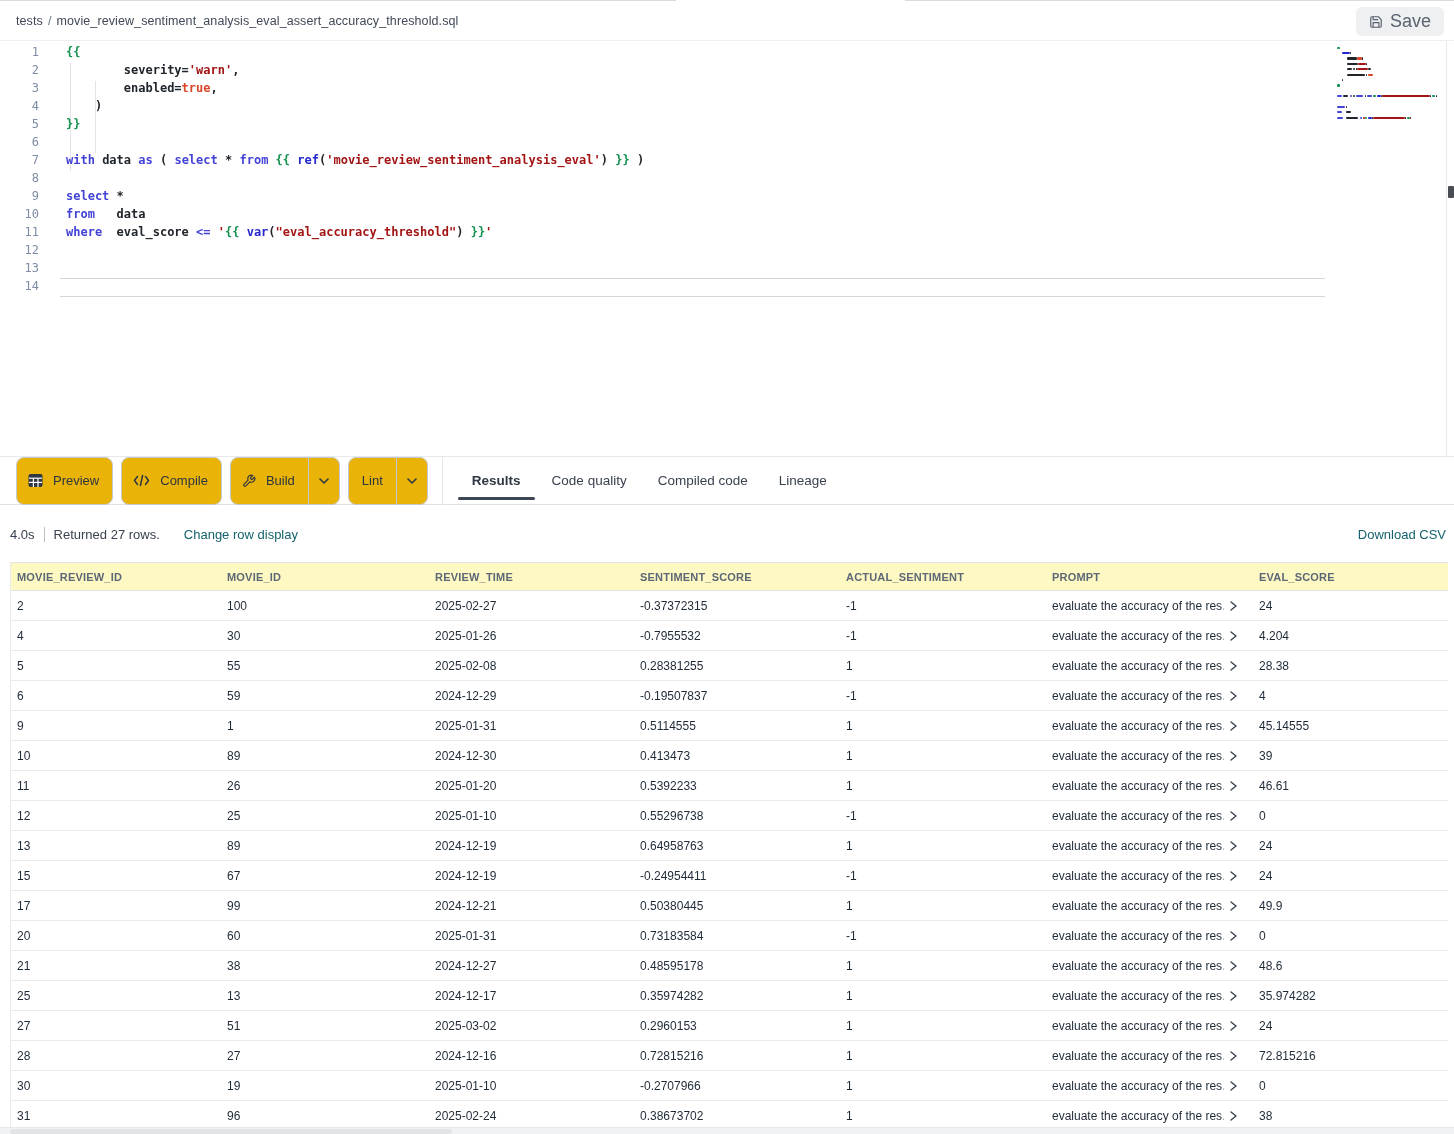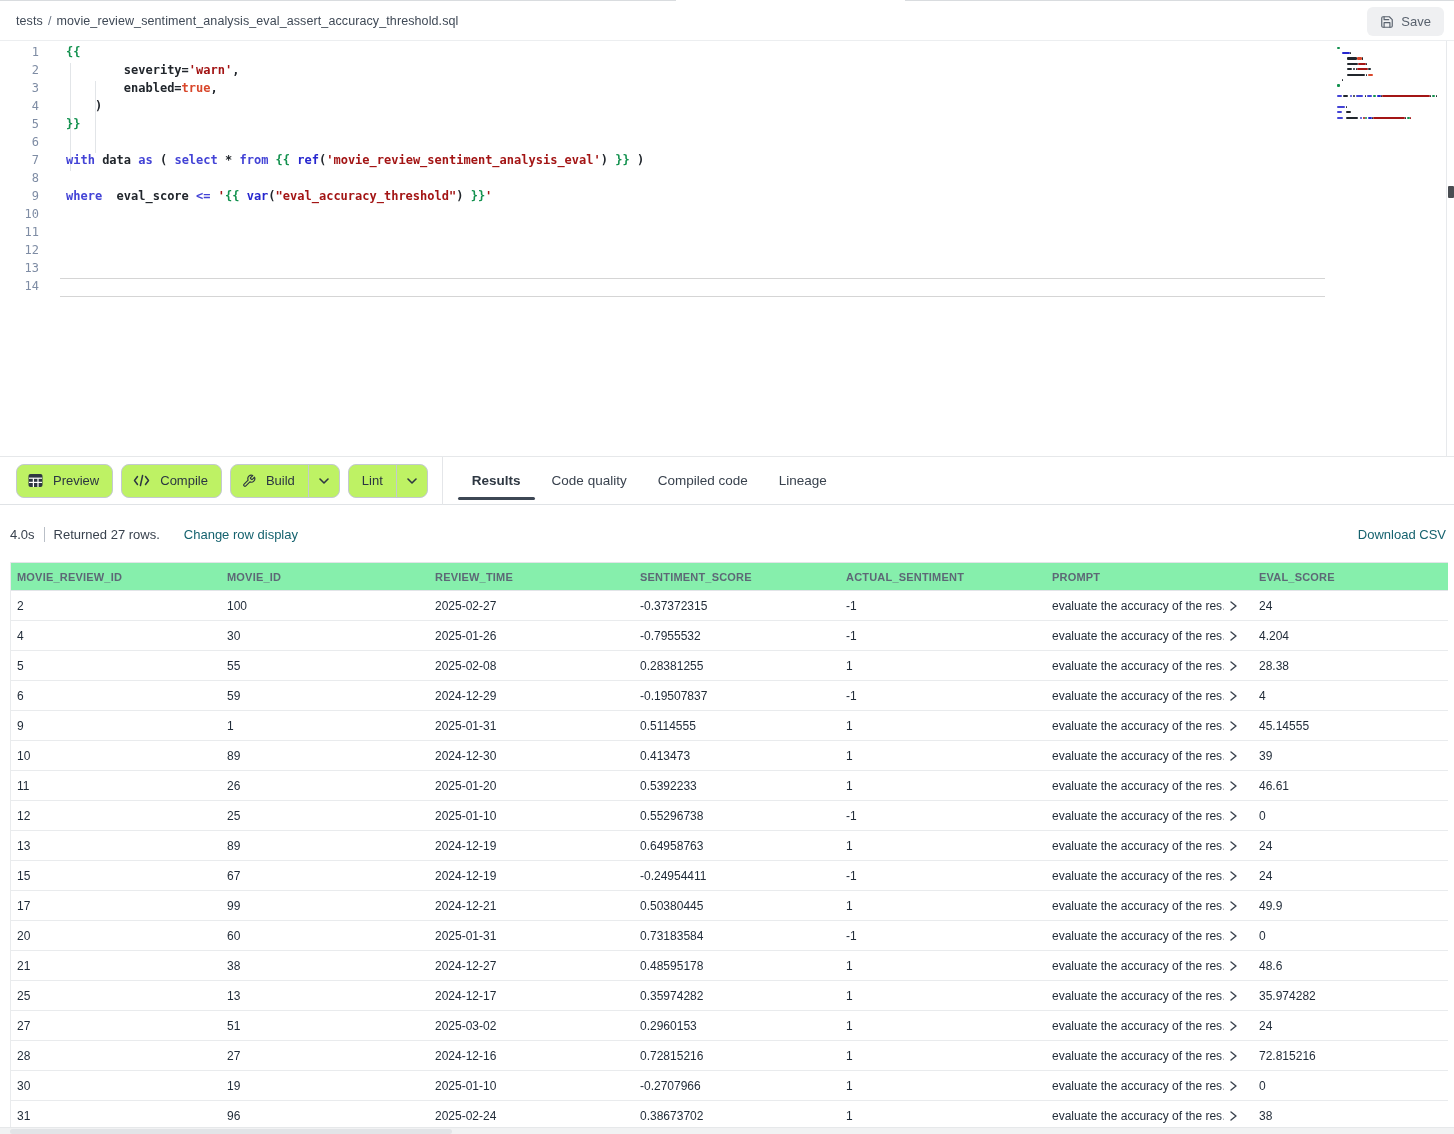--- a/index.html
+++ b/index.html
@@ -10,21 +10,21 @@
   
   .tabline { position:absolute; top:0; height:1px; background:#d9dcdf; }
 
   
   .topbar { position:absolute; top:1px; left:0; width:1454px; height:40px; background:#fff;
     border-bottom:1px solid #eceef0; display:flex; align-items:center; }
   .breadcrumb { margin-left:16px; font-size:12.5px; color:#3f4956; letter-spacing:.1px; }
   .breadcrumb .sep { margin:0 5px; color:#6b7685; }
   .save-btn { position:absolute; right:10px; top:6px; height:29px; background:#eff0f2;
     border:none; border-radius:6px; display:flex; align-items:center; gap:7px; padding:0 13px;
-    font-size:13px; color:#59626e; cursor:pointer; font-family:inherit; }
+    font-size:18px; color:#59626e; cursor:pointer; font-family:inherit; }
 
   
   .editor { position:absolute; top:41px; left:0; width:1454px; height:415px; background:#fff; }
   .editor-right-border { position:absolute; top:0; right:7px; width:1px; height:100%; background:#e7e9ec; }
   .gutter { position:absolute; top:4px; left:0; width:46px; text-align:right; }
   .ln { height:18px; line-height:18px; font:500 12px "DejaVu Sans Mono", monospace; color:#7e8ca4; padding-right:7px; }
   .code { position:absolute; top:4px; left:66px; }
   .code-line { white-space:pre; height:18px; line-height:18px; font:600 12px "DejaVu Sans Mono", monospace; color:var(--plain); }
   .tk-k{ color:var(--keyword); } .tk-f{ color:var(--func); } .tk-s{ color:var(--string); }
   .tk-a{ color:var(--atom); } .tk-j{ color:var(--jinja); } .tk-p{ color:var(--plain); }
@@ -38,21 +38,21 @@
   .minimap { position:absolute; top:4px; left:1337px; width:108px; }
   .mini-line { height:5.4px; font-size:0; display:flex; align-items:center; }
   .mini-seg { display:inline-block; height:2.2px; border-radius:1px; }
   .mini-seg.sp { background:transparent !important; }
   .editor-vthumb { position:absolute; right:0; top:145px; width:6px; height:12px; background:#4a4d52; border-radius:1px; }
 
   
   .toolbar { position:absolute; top:456px; left:0; width:1454px; height:49px; background:#fff;
     border-top:1px solid #e6e8ea; border-bottom:1px solid #e0e3e6; display:flex; align-items:center; }
   .btn-group { display:flex; gap:8px; padding-left:16px; align-items:center; }
-  .btn { height:34px; background:#bef264; border:1px solid #c3c9d0; border-radius:8px; display:flex;
+  .btn { height:48px; background:#eab308; border:1px solid #c3c9d0; border-radius:8px; display:flex;
     align-items:center; font-size:13px; color:#2b3542; font-weight:500; cursor:pointer; font-family:inherit; }
   .btn .lbl-pad { padding:0 13px 0 10px; }
   .btn .only-pad { padding:0 13px; }
   .btn .ic { margin-left:11px; display:flex; align-items:center; }
   .btn .split { width:1px; height:100%; background:#c3c9d0; }
   .btn .chev { width:30px; height:100%; display:flex; align-items:center; justify-content:center; }
   .toolbar-divider { width:1px; height:48px; background:#e4e6e9; margin-left:14px; }
   .tabs { display:flex; height:100%; padding-left:15px; }
   .tab { position:relative; display:flex; align-items:center; padding:0 14px; margin-right:3px;
     font-size:13.5px; color:#39424e; font-weight:500; cursor:pointer; }
@@ -67,21 +67,21 @@
   .link { color:var(--accent_teal); font-size:13px; cursor:pointer; }
   .change-link { margin-left:24px; }
   .dl-link { position:absolute; right:8px; }
 
   
   .tablewrap { position:absolute; top:562px; left:10px; width:1438px; height:565px; overflow:hidden;
     border-left:1px solid #e9ebed; }
   table { border-collapse:collapse; table-layout:fixed; width:1438px; }
   col.c0{width:210px} col.c1{width:208px} col.c2{width:205px} col.c3{width:206px}
   col.c4{width:206px} col.c5{width:207px} col.c6{width:196px}
-  thead th { height:28px; background:#86efac; border-top:1px solid #e2e5e8; border-bottom:1px solid #e2e5e8;
+  thead th { height:28px; background:#fef9c3; border-top:1px solid #e2e5e8; border-bottom:1px solid #e2e5e8;
     font-size:11px; color:#5d6876; text-align:left; padding-left:6px; letter-spacing:.2px; font-weight:700; }
   tbody td { height:30px; border-bottom:1px solid #e9ebed; font-size:12px; color:#1f2a37;
     padding-left:6px; white-space:nowrap; overflow:hidden; }
   .prompt-cell-inner { display:flex; align-items:center; gap:6px; }
   .prompt-text { max-width:172px; overflow:hidden; white-space:nowrap; }
 
   
   .hscroll { position:absolute; top:1127px; left:0; width:1454px; height:7px; background:#f1f2f3;
     border-top:1px solid #e6e8ea; }
   .hthumb { position:absolute; top:1px; left:10px; width:442px; height:5px; background:#e2e4e7; border-radius:3px; }
@@ -132,20 +132,22 @@
     </div>
   <div class="code">
       <div class="code-line"><span class="tk-j">{{</span></div>
       <div class="code-line"><span class="tk-p">        severity=</span><span class="tk-s">'warn'</span><span class="tk-p">,</span></div>
       <div class="code-line"><span class="tk-p">        enabled=</span><span class="tk-a">true</span><span class="tk-p">,</span></div>
       <div class="code-line"><span class="tk-p">    )</span></div>
       <div class="code-line"><span class="tk-j">}}</span></div>
       <div class="code-line"></div>
       <div class="code-line"><span class="tk-k">with</span><span class="tk-p"> data </span><span class="tk-k">as</span><span class="tk-p"> ( </span><span class="tk-k">select</span><span class="tk-p"> * </span><span class="tk-k">from</span><span class="tk-p"> </span><span class="tk-j">{{</span><span class="tk-p"> </span><span class="tk-f">ref</span><span class="tk-p">(</span><span class="tk-s">'movie_review_sentiment_analysis_eval'</span><span class="tk-p">) </span><span class="tk-j">}}</span><span class="tk-p"> )</span></div>
       <div class="code-line"></div>
+      <div class="code-line"><span class="tk-k">select</span><span class="tk-p"> *</span></div>
+      <div class="code-line"><span class="tk-k">from</span><span class="tk-p">   data</span></div>
       <div class="code-line"><span class="tk-k">where</span><span class="tk-p">  eval_score </span><span class="tk-k">&lt;=</span><span class="tk-p"> </span><span class="tk-s">'</span><span class="tk-j">{{</span><span class="tk-p"> </span><span class="tk-f">var</span><span class="tk-p">(</span><span class="tk-s">"eval_accuracy_threshold"</span><span class="tk-p">) </span><span class="tk-j">}}</span><span class="tk-s">'</span></div>
     </div>
   <div class="minimap">
       <div class="mini-line">
         <span class="mini-seg" style="width: 2.5px; background: rgb(18, 145, 78);"></span>
       </div>
       <div class="mini-line">
         <span class="mini-seg sp" style="width: 5px;"></span>
         <span class="mini-seg" style="width: 7.5px; background: rgb(38, 38, 207);"></span>
         <span class="mini-seg" style="width: 1.25px; background: rgb(33, 38, 44);"></span>

